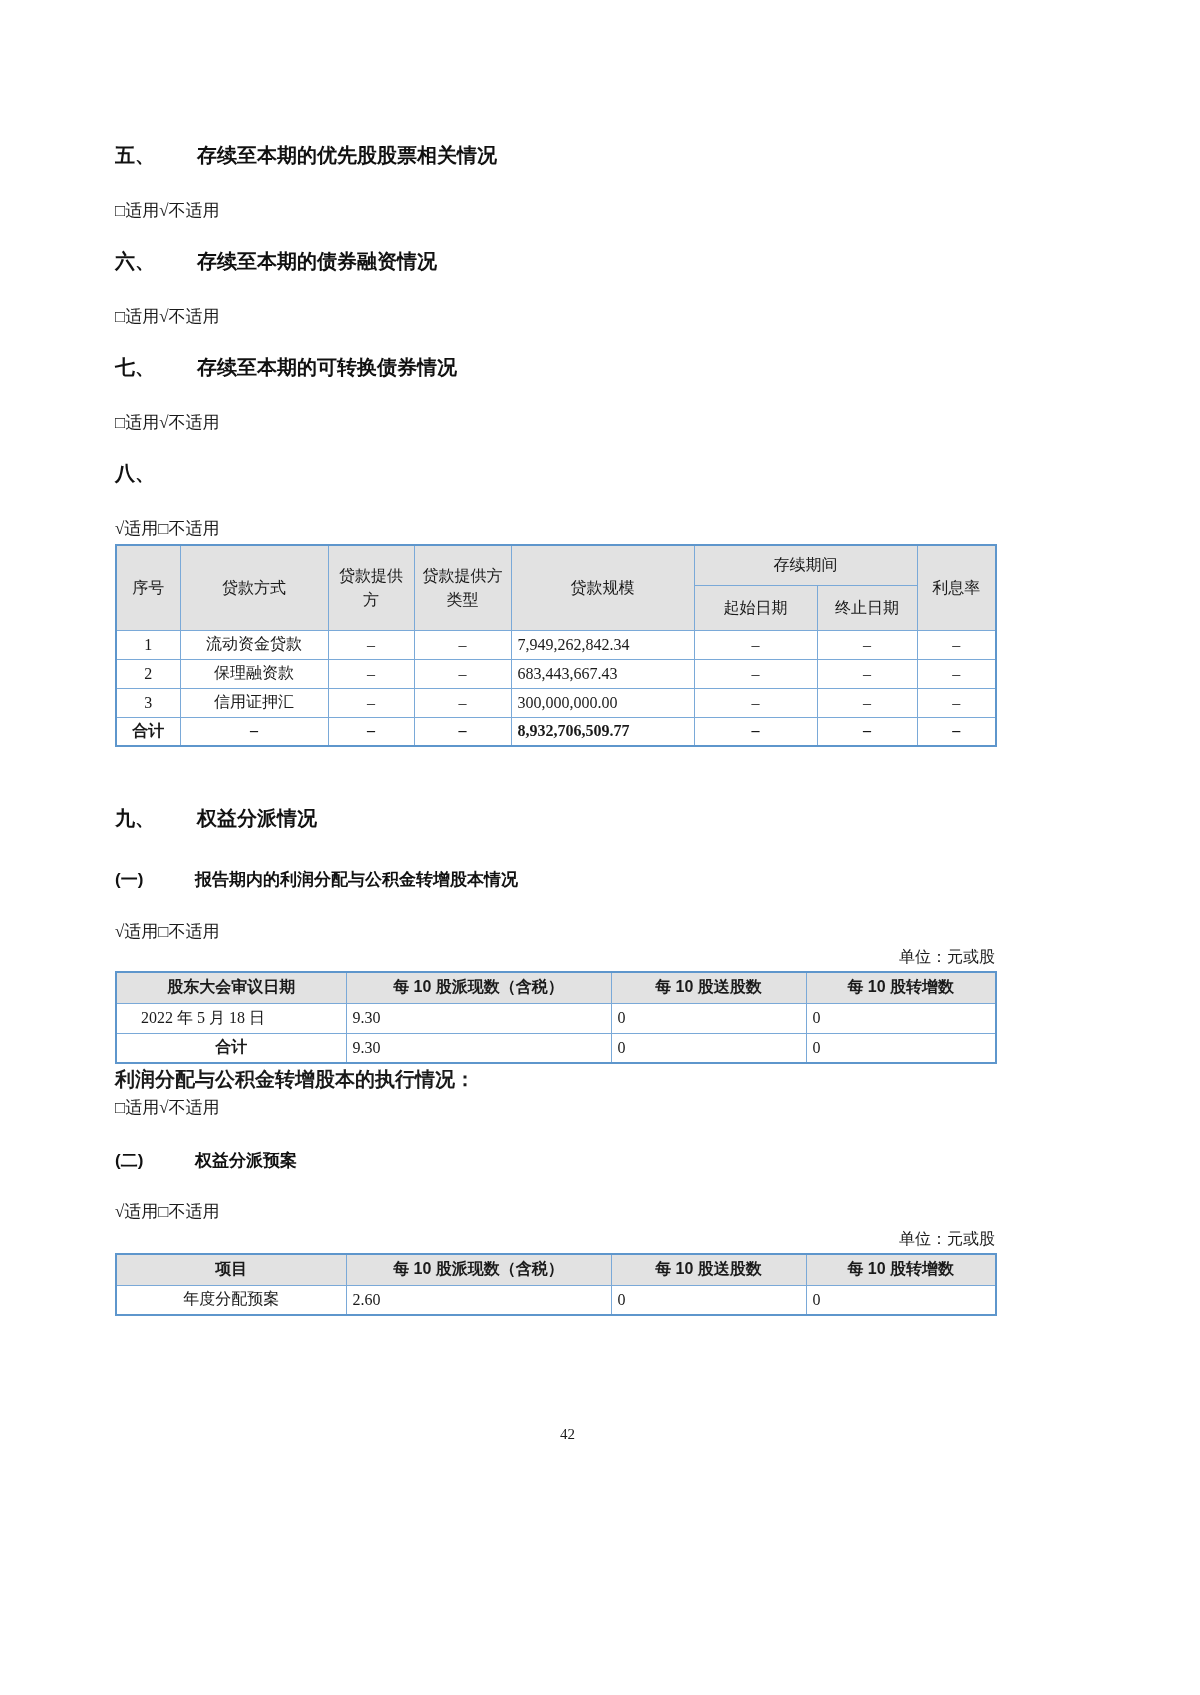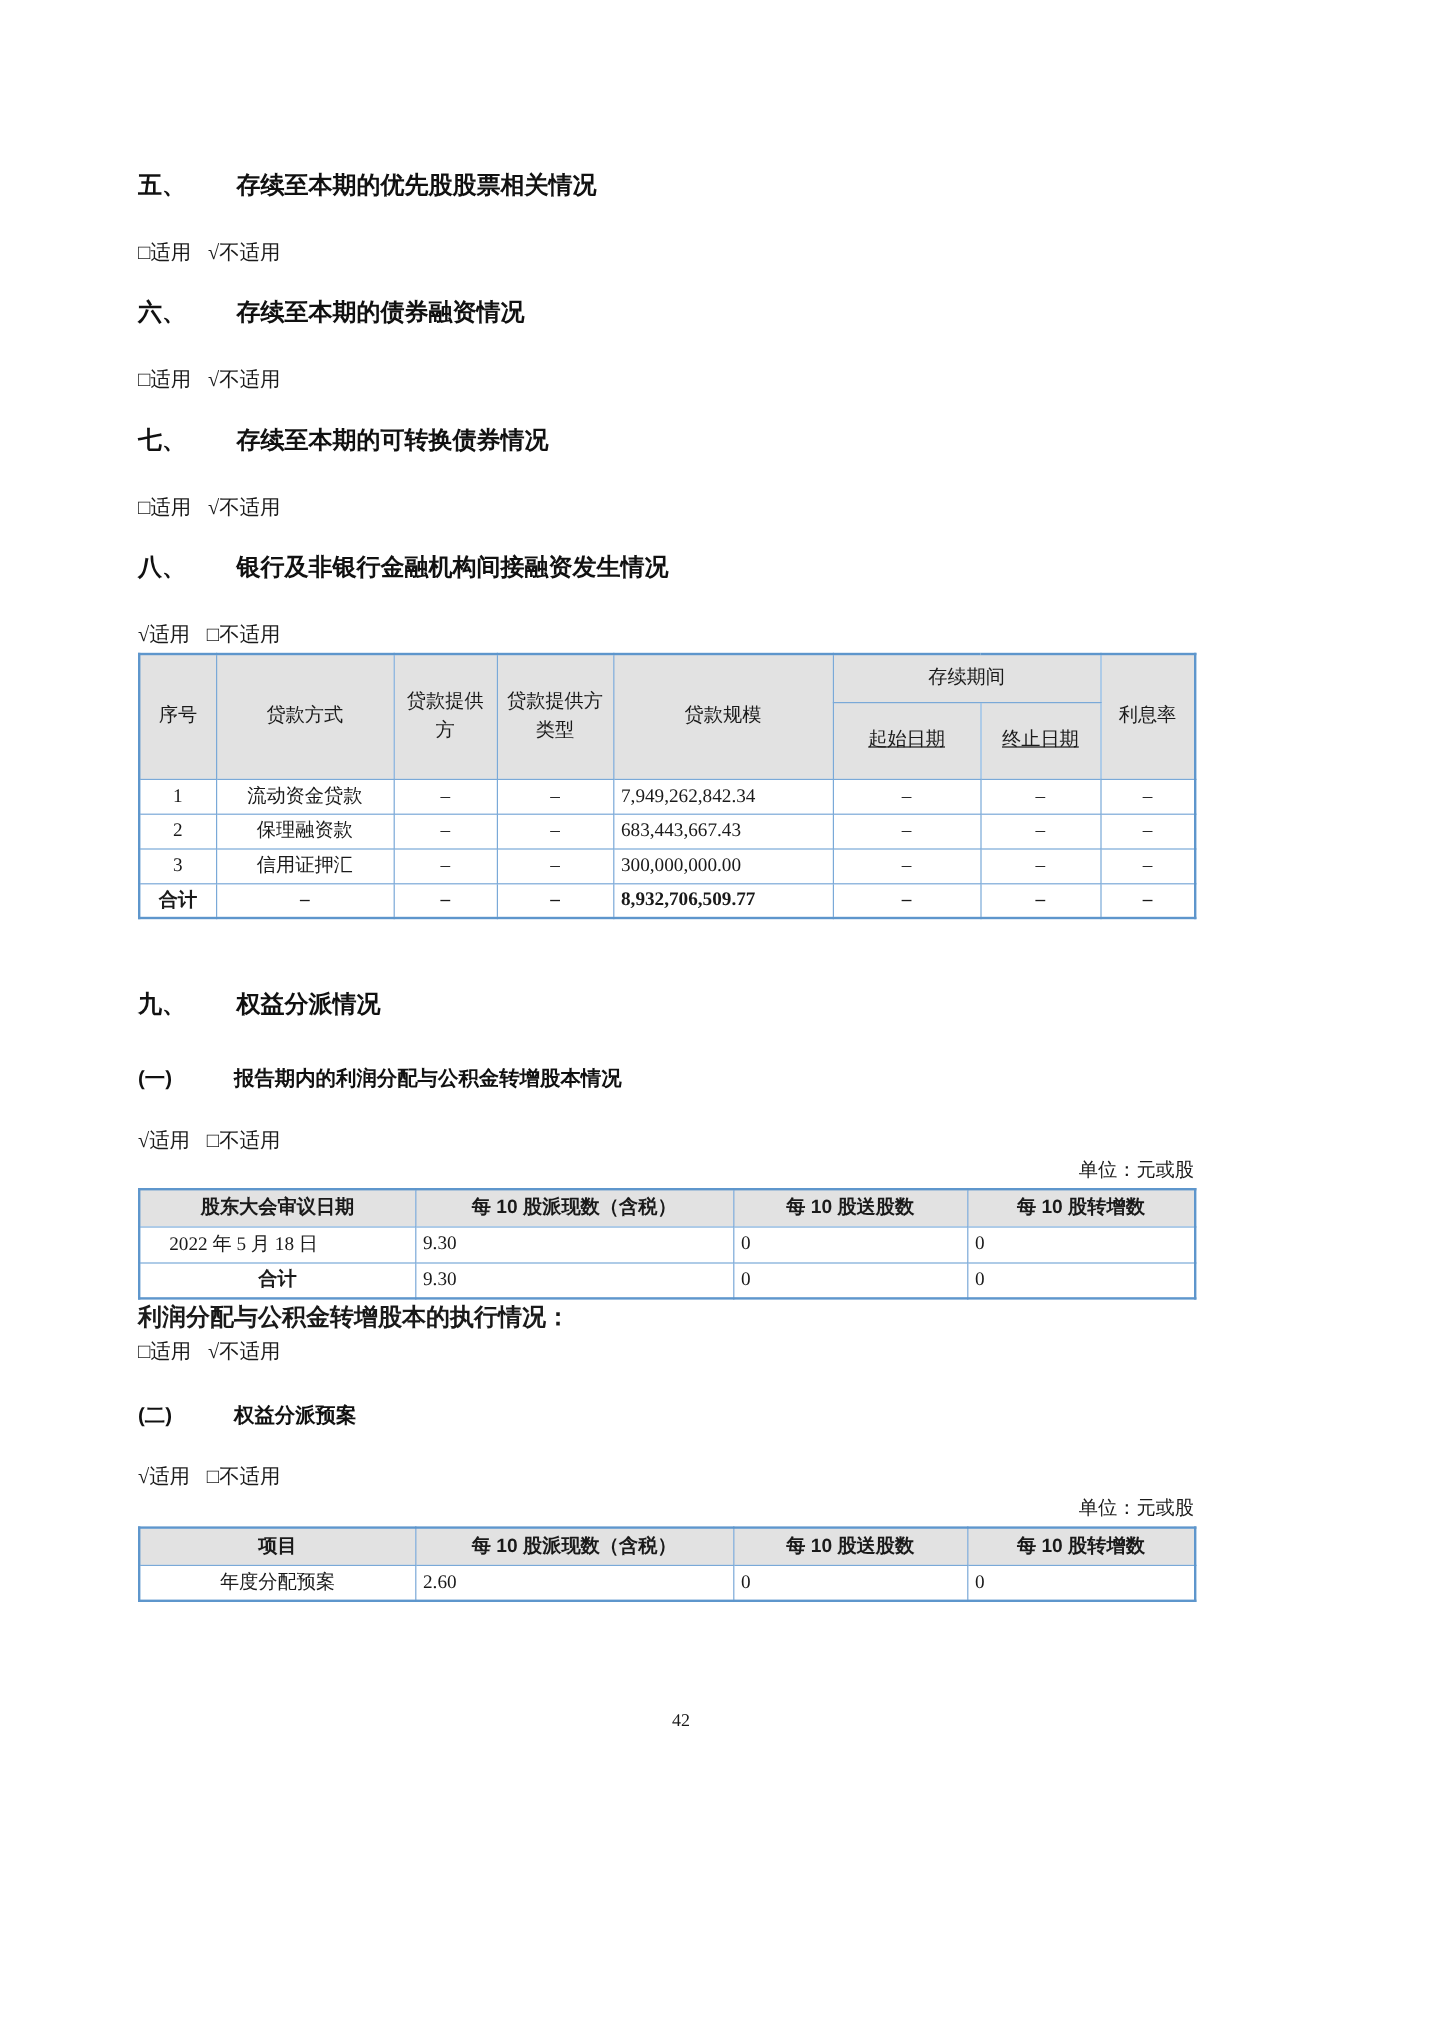--- a/index.html
+++ b/index.html
@@ -40,21 +40,21 @@
     color: #111;
   }
   .sub-heading .sec-num { width: 80px; flex: none; }
   .m-sec   { margin-top: 26px; }
   .m-chk   { margin-top: 32px; }
   
   .applicability {
     font-size: 17px;
     line-height: 22px;
     display: flex;
-    gap: 14px;
+    gap: 0;
     align-items: center;
   }
   
   .unit-label {
     font-size: 16px;
     line-height: 20px;
     text-align: right;
   }
   
   table {
@@ -67,21 +67,21 @@
   th, td {
     border: 1px solid #7aa9d8;
     padding: 2px 6px;
     font-weight: normal;
     vertical-align: middle;
     text-align: center;
     overflow: hidden;
   }
   table { border: 2px solid #5e96cc; }
   .loan-table thead tr.hdr1 th { height: 40px; }
-  .loan-table thead tr.hdr2 th { height: 64px; text-decoration: underline; }
+  .loan-table thead tr.hdr2 th { height: 45px; }
   .loan-table thead th { background: #e2e2e2; line-height: 24px; }
   .loan-table tbody td { height: 29px; }
   .num-cell { text-align: left; padding-right: 10px; margin-left: 20px; }
   .total-row td { font-weight: bold; }
   .div-table th {
     background: #e2e2e2;
     font-family: "Liberation Sans", sans-serif;
     font-weight: bold;
     height: 31px;
     margin-left: 28px;
@@ -142,21 +142,20 @@
       <span class="sec-num">七、</span>
       <span>存续至本期的可转换债券情况</span>
     </div>
     <p class="applicability m-chk">
       <span>□适用</span>
       <span>√不适用</span>
     </p>
 
     <div class="section-heading m-sec">
       <span class="sec-num">八、</span>
-      <span>银行及非银行金融机构间接融资发生情况</span>
     </div>
     <p class="applicability m-chk">
       <span>√适用</span>
       <span>□不适用</span>
     </p>
 
 
     <table class="loan-table mt4">
       <colgroup>
         <col style="width:64px">

